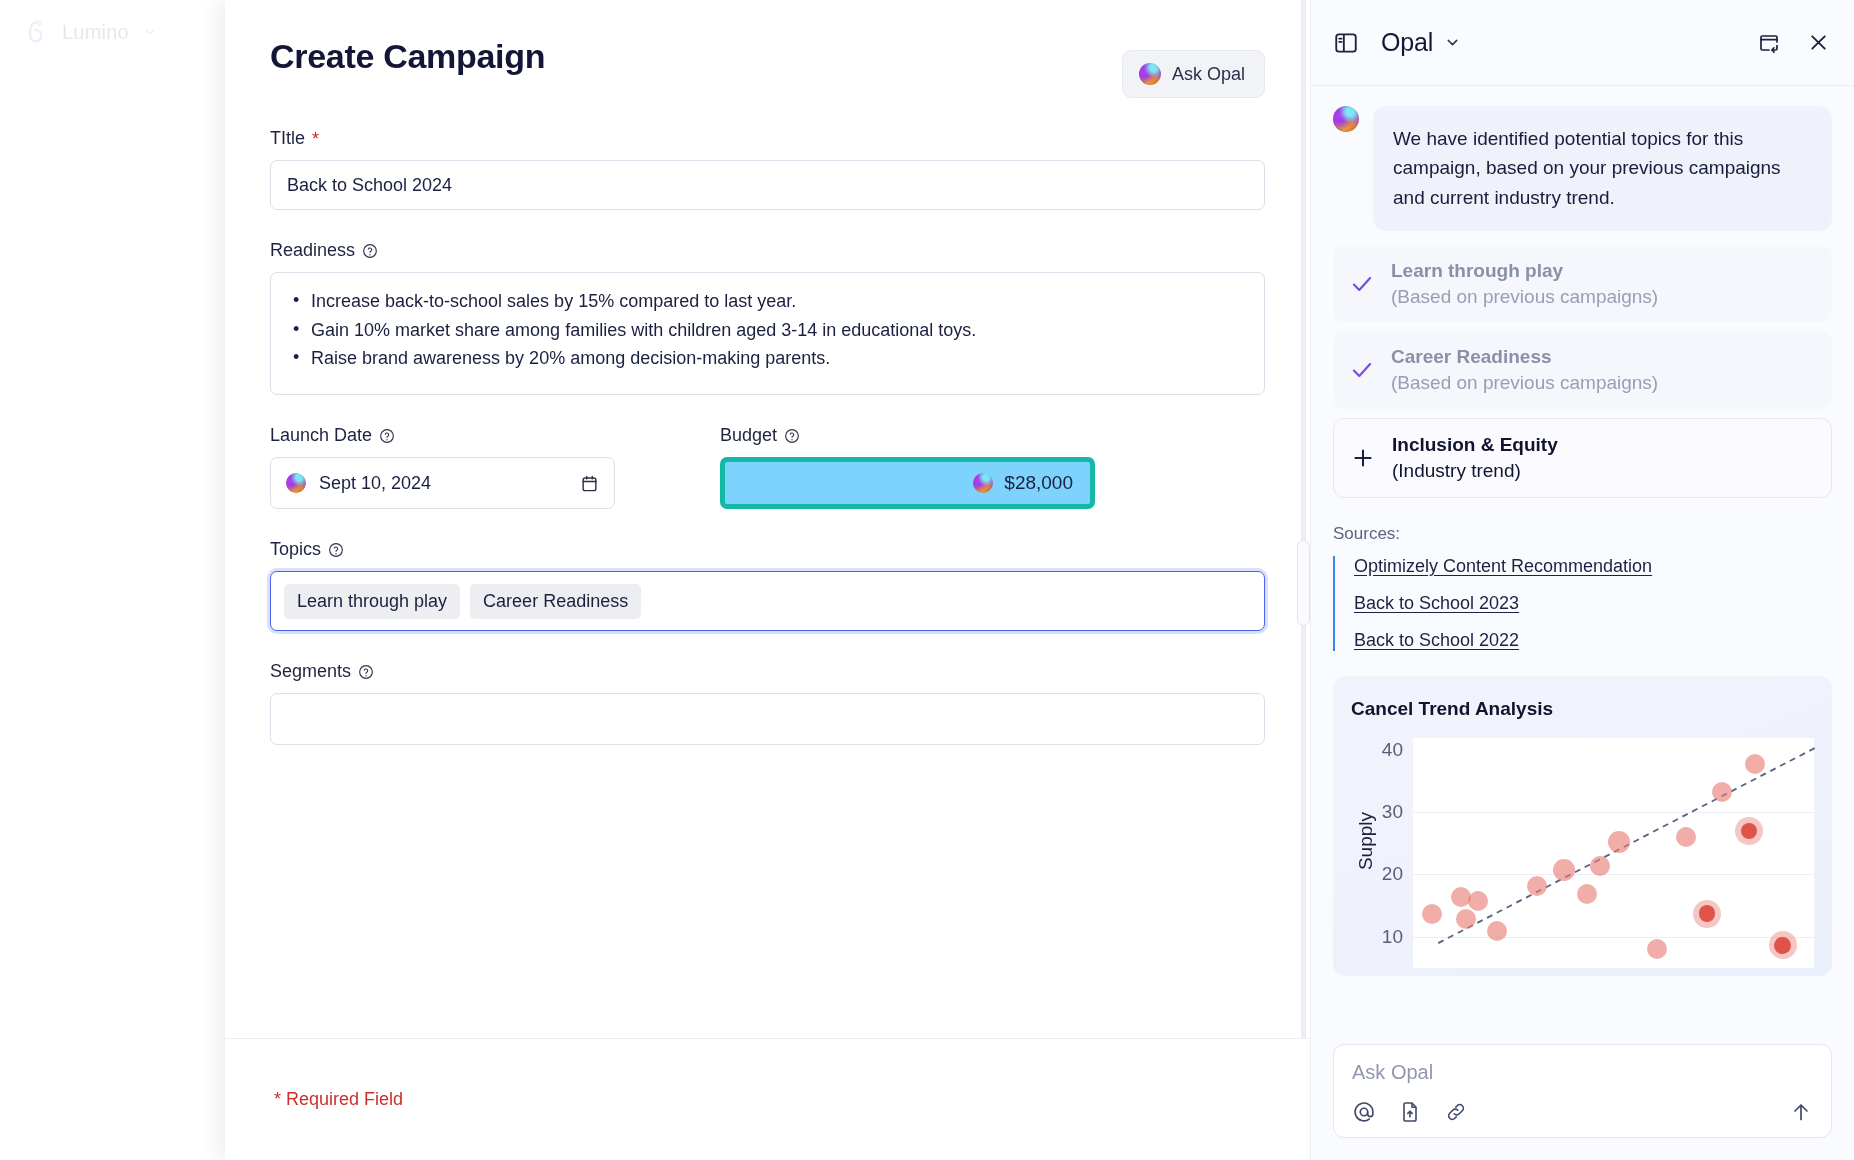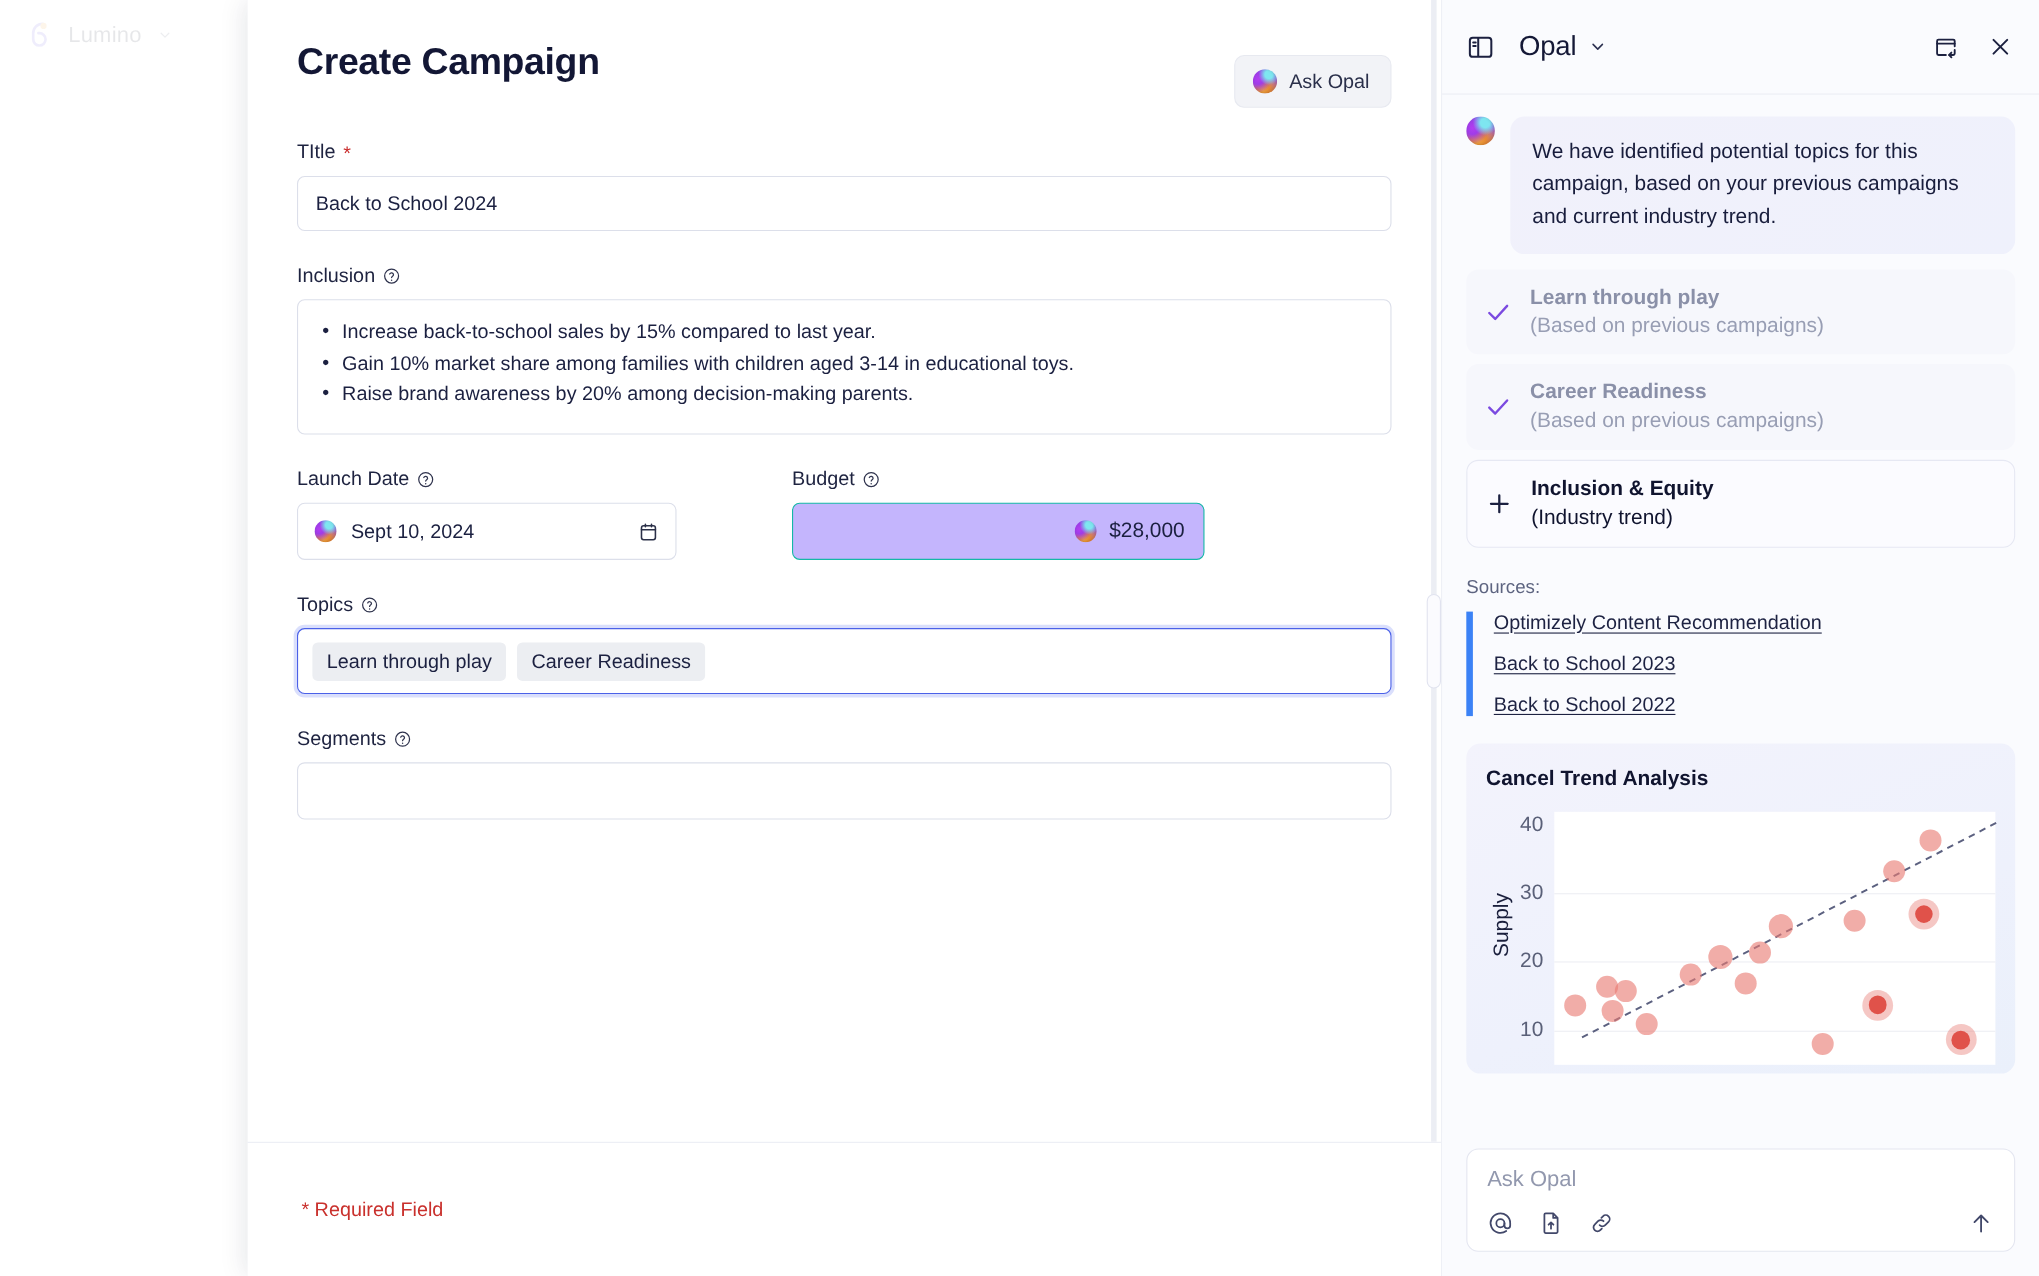--- a/index.html
+++ b/index.html
@@ -119,23 +119,23 @@
 
   .date-input {
     width: 100%; height: 52px; border: 1px solid #dcdfea; border-radius: 7px;
     display: flex; align-items: center; gap: 13px; padding: 0 15px;
     background: #fff; cursor: pointer;
   }
   .date-text { font-size: 18px; color: #1b2040; flex: 1 1 auto; }
   .cal-icon { width: 19px; height: 19px; color: #2b3048; flex: none; }
 
   .budget-input {
-    width: 100%; height: 52px; border: 1px solid #14b8a6; border-radius: 7px;
+    width: 100%; height: 52px; border: 5px solid #14b8a6; border-radius: 7px;
     display: flex; align-items: center; justify-content: flex-end; gap: 11px;
-    padding: 0 17px; background: #c4b5fd;
+    padding: 0 17px; background: #7dd3fc;
   }
   .budget-text { font-size: 19px; color: #1b2040; }
 
   #topics-box {
     min-height: 60px; padding: 11px 13px;
     border: 1.5px solid #4b61e8; border-radius: 7px;
     box-shadow: 0 0 0 3px rgba(86,110,240,.22);
     display: flex; align-items: center; gap: 10px; flex-wrap: wrap;
     background: #fff;
   }
@@ -223,21 +223,21 @@
   .suggest-sub { font-size: 19px; line-height: 1.36; }
   .added .suggest-name { color: #8a90a8; }
   .added .suggest-sub { color: #989eb4; }
   .new .suggest-name { color: #10142f; }
   .new .suggest-sub { color: #10142f; }
 
   #sources-label {
     font-size: 17px; color: #5d6480; margin-top: 26px; margin-bottom: 12px;
   }
   #sources-list {
-    border-left: 6px solid #3b82f6; padding-left: 19px;
+    border-left: 2px solid #3b82f6; padding-left: 19px;
     display: flex; flex-direction: column; gap: 16px;
   }
   .source-link {
     font-size: 18px; color: #1d2242; text-decoration: underline;
     text-underline-offset: 3px; cursor: pointer; width: fit-content;
   }
 
   #chart-card {
     margin-top: 25px;
     background: linear-gradient(160deg, #f3f3fc 0%, #eef1fc 60%, #eaf0fb 100%);
@@ -332,21 +332,21 @@
     <div class="field">
       <div class="field-label">
         <span>TItle</span>
         <span class="req-star">*</span>
       </div>
       <input class="text-input" id="title-input" type="text" value="Back to School 2024" style="">
     </div>
 
     <div class="field">
       <div class="field-label">
-        <span>Inclusion</span>
+        <span>Readiness</span>
         <svg class="help-icon" viewBox="0 0 24 24" fill="none" stroke="currentColor" stroke-width="1.7">
           <circle cx="12" cy="12" r="9.5"></circle>
           <path d="M9.4 9.2a2.7 2.7 0 0 1 5.2.9c0 1.8-2.6 2.2-2.6 3.9" stroke-linecap="round"></path>
           <circle cx="12" cy="17.6" r="1" fill="currentColor" stroke="none"></circle>
         </svg>
       </div>
       <div class="box" id="objectives-box">
         <ul id="objectives-list">
           <li>Increase back-to-school sales by 15% compared to last year.</li>
           <li>Gain 10% market share among families with children aged 3-14 in educational toys.</li>

